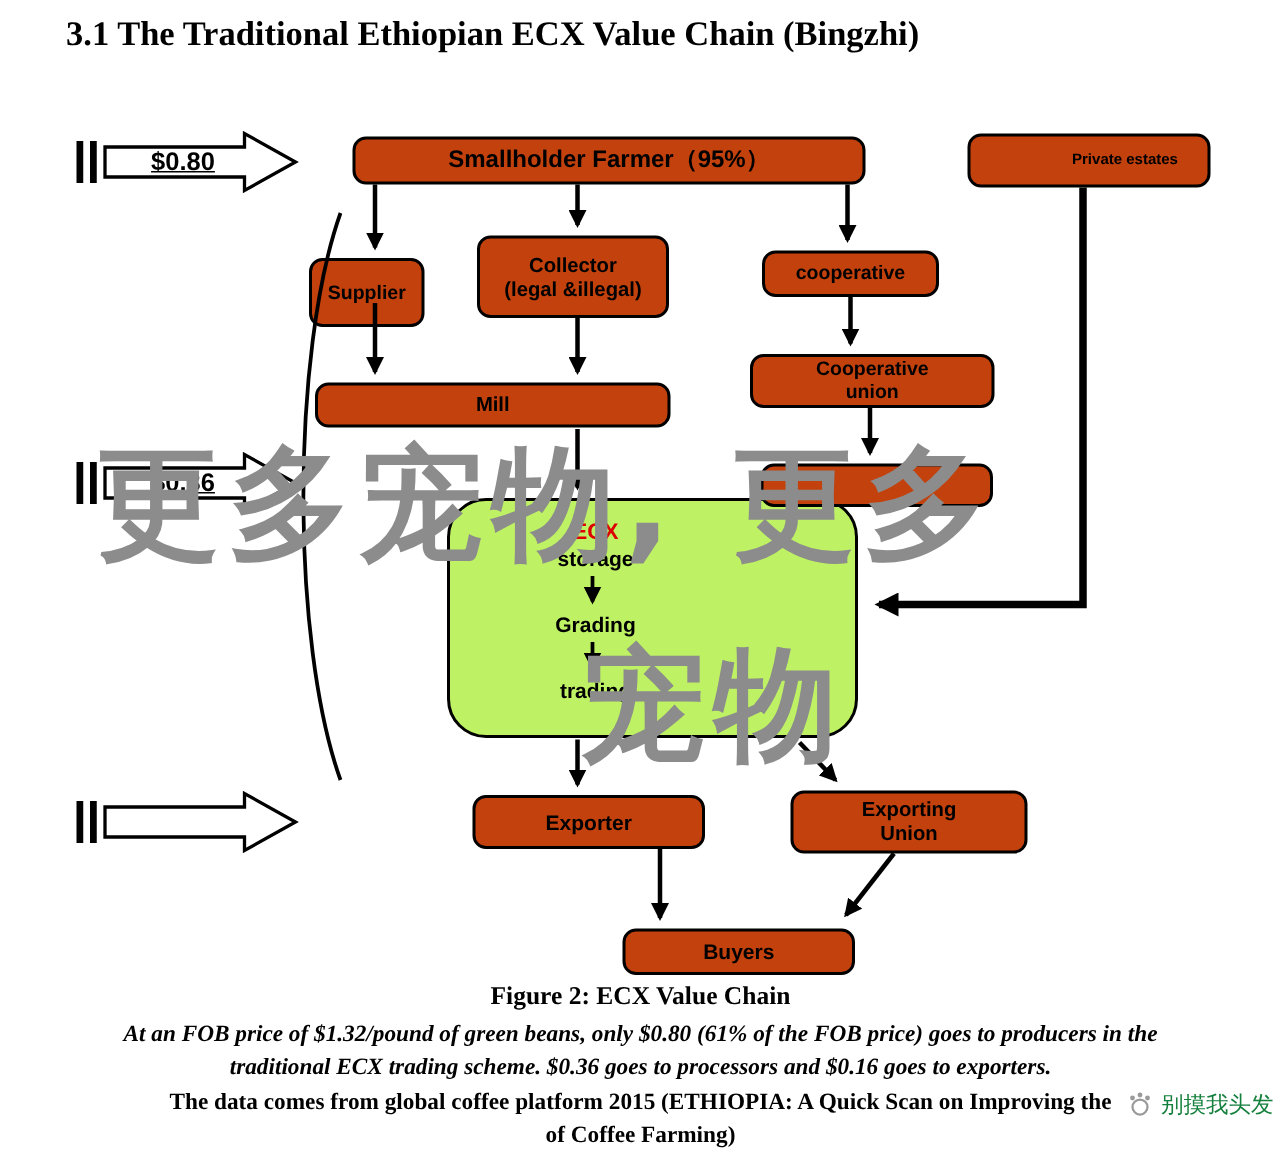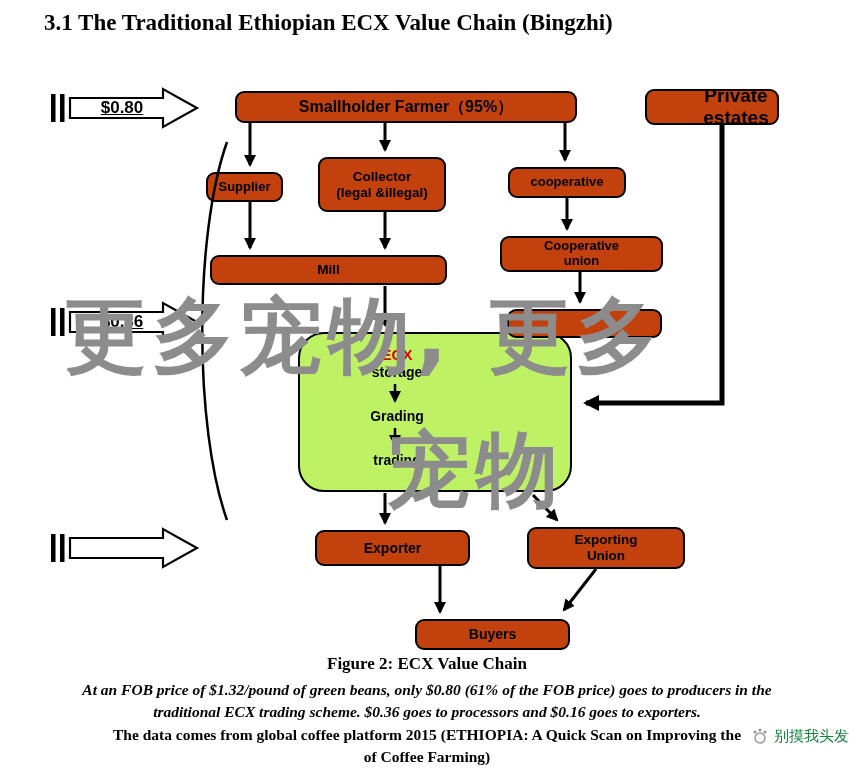--- a/index.html
+++ b/index.html
@@ -120,25 +120,25 @@
       <rect x="1" y="8" width="4.5" height="28" fill="#000"></rect>
       <rect x="10" y="8" width="4.5" height="28" fill="#000"></rect>
       <path d="M20 12 L113 12 L113 3 L147 22 L113 41 L113 32 L20 32 Z" fill="#fff" stroke="#000" stroke-width="2.2"></path>
     </svg>
   </div>
 
   <div class="box" style="left:235px; top:91px; width:342px; height:32px; font-size:16px;">
     <span>Smallholder Farmer（95%）</span>
   </div>
 
-  <div class="box" style="left:645px; top:89px; width:134px; height:36px; font-size:19px;padding-left:48px;">
+  <div class="box" style="left:645px; top:89px; width:162px; height:36px; font-size:10px;padding-left:48px;">
     <span>Private estates</span>
   </div>
 
-  <div class="box" style="left:206px; top:172px; width:77px; height:30px; font-size:13px;">
+  <div class="box" style="left:206px; top:172px; width:77px; height:46px; font-size:13px;">
     <span>Supplier</span>
   </div>
 
   <div class="box" style="left:318px; top:157px; width:128px; height:55px; font-size:13.5px;">
     <span>Collector</span>
     <span>(legal &amp;illegal)</span>
   </div>
 
   <div class="box" style="left:508px; top:167px; width:118px; height:31px; font-size:13px;">
     <span>cooperative</span>

